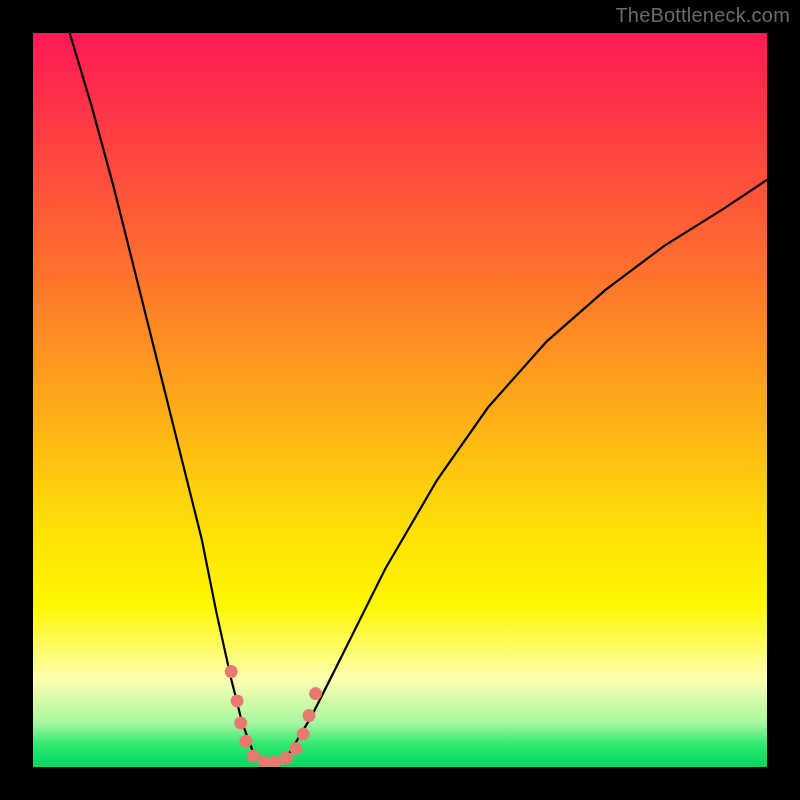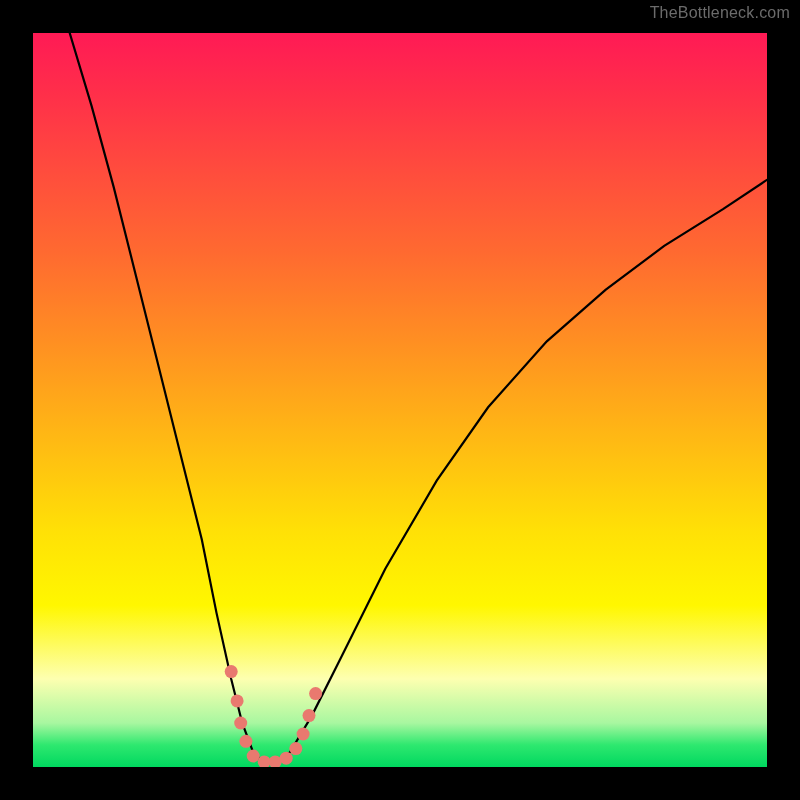--- a/index.html
+++ b/index.html
@@ -44,21 +44,21 @@
       #a8f7a0 94%,
       #2ee86f 97%,
       #00d85f 100%
     );
   }
   .watermark {
     position: absolute;
     top: 4px;
     right: 10px;
     color: #6b6b6b;
-    font-size: 16px;
+    font-size: 20px;
     font-weight: 500;
     letter-spacing: 0.2px;
     user-select: none;
   }
   svg.curve {
     position: absolute;
     inset: 0;
   }
 </style>
 </head>

